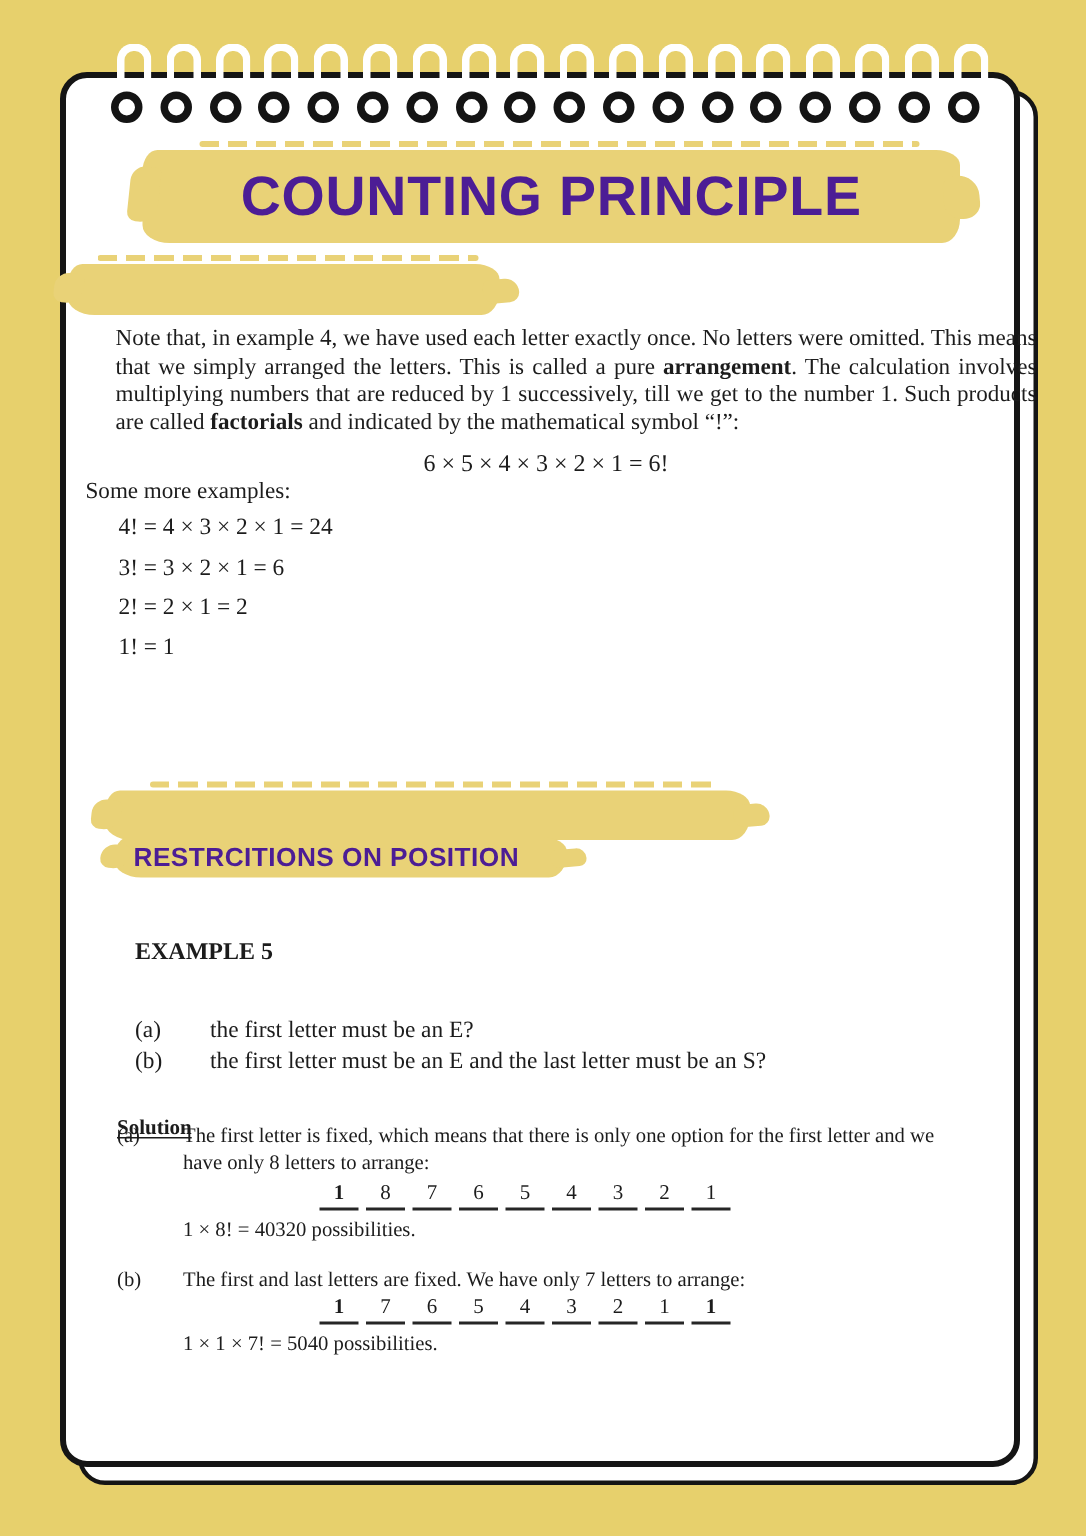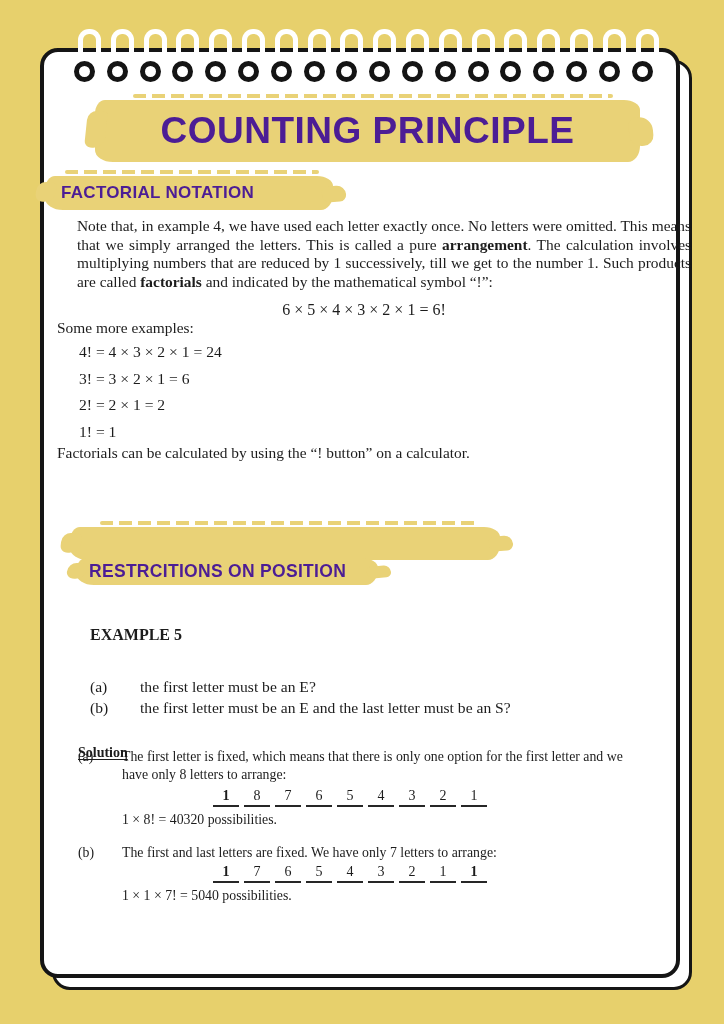--- a/index.html
+++ b/index.html
@@ -157,37 +157,35 @@
 
 <div class="content">
 
   <div class="band title-band">
     <span class="blob"></span>
     <span class="band-text">COUNTING PRINCIPLE</span>
   </div>
 
   <div class="band fact-band">
     <span class="blob"></span>
-    <span class="band-text">FACTORIAL NOTATION</span>
   </div>
 
   <div class="para"><span>Note that, in example 4, we have used each letter exactly once. No letters were omitted. This means that we simply arranged the letters. This is called a pure </span><b>arrangement</b><span>. The calculation involves multiplying numbers that are reduced by 1 successively,  till we get to the number 1. Such products are called </span><b>factorials</b><span> and indicated by the mathematical symbol “!”:</span></div>
 
   <div class="formula">6 × 5 × 4 × 3 × 2 × 1 = 6!</div>
 
   <div class="examples-intro">Some more examples:</div>
 
   <div class="examples">
       <div>4! = 4 × 3 × 2 × 1 = 24</div>
       <div>3! = 3 × 2 × 1 = 6</div>
       <div>2! = 2 × 1 = 2</div>
       <div>1! = 1</div>
     </div>
 
-  <div class="calc-note">Factorials can be calculated by using the “! button” on a calculator.</div>
 
   <div class="band arr-band1">
     <span class="blob"></span>
   </div>
   <div class="band arr-band2">
     <span class="blob"></span>
     <span class="band-text">RESTRCITIONS ON POSITION</span>
   </div>
 
 

